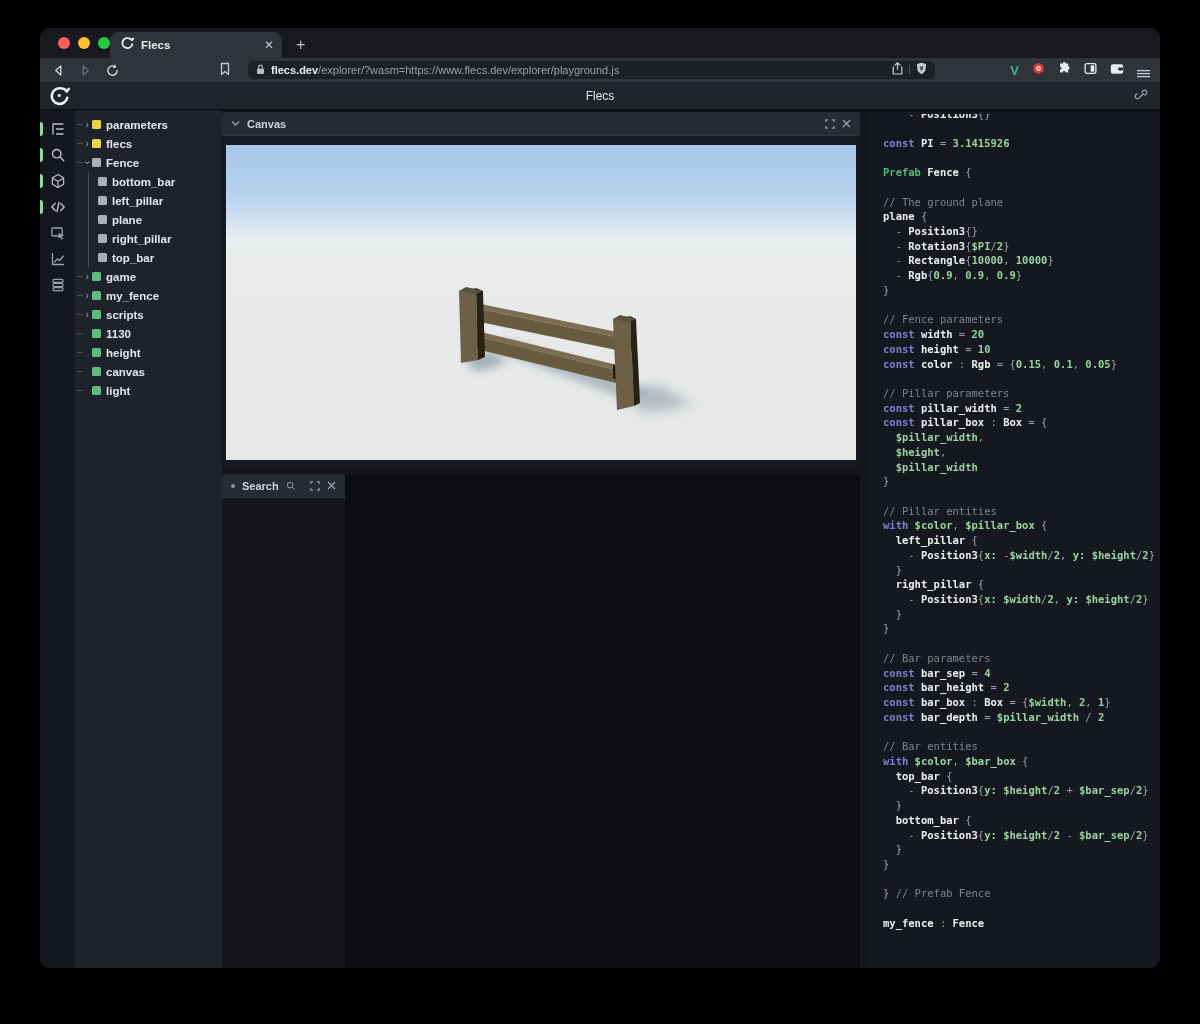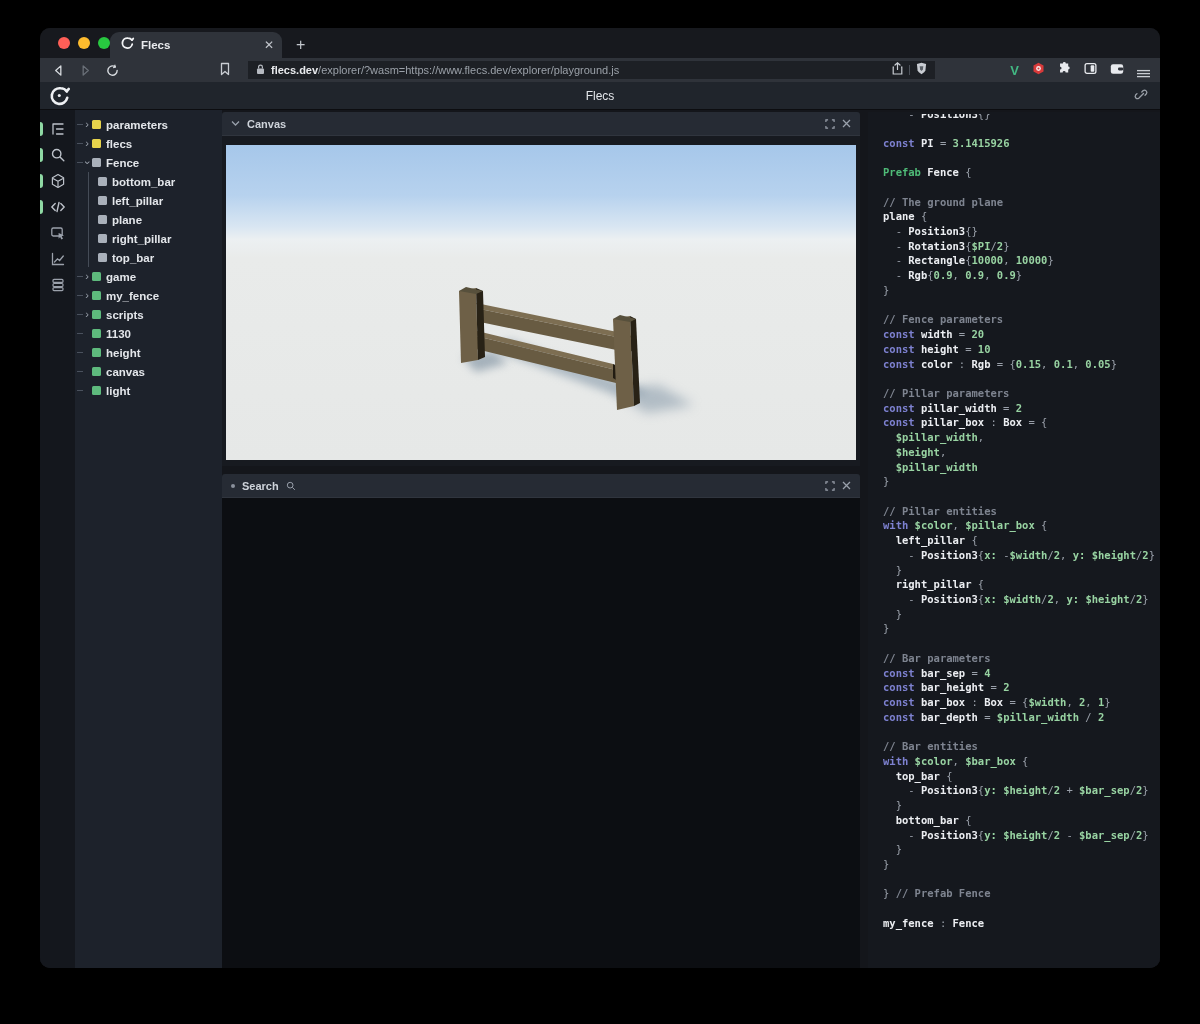--- a/index.html
+++ b/index.html
@@ -13,21 +13,21 @@
   .traffic i { width:12px; height:12px; border-radius:50%; display:block; }
   .tl-red{ background:#ff5f57; } .tl-yellow{ background:#febc2e; } .tl-green{ background:#28c840; }
   .tab { margin-left:70px; width:172px; height:26px; background:#2f333a; border-radius:9px 9px 0 0; display:flex; align-items:center; padding:0 8px 0 10px; gap:7px; }
   .tab-title { font-size:11.5px; font-weight:700; color:#e9ebee; flex:1; }
   .tab-close { color:#c3c7cd; font-size:12px; line-height:1; cursor:default; }
   .newtab { margin-left:14px; margin-bottom:5px; color:#c3c7cd; font-size:16px; font-weight:400; line-height:1; }
 
   .toolbar { height:24px; background:#2f333a; flex:none; position:relative; display:flex; align-items:center; }
   .navgroup { display:flex; align-items:center; gap:14px; margin-left:12px; }
   .navicon svg { display:block; }
-  .urlbar { position:absolute; left:208px; top:3px; width:687px; height:18px; background:#1d2025; border-radius:0; display:flex; align-items:center; padding:0 8px; gap:6px; }
+  .urlbar { position:absolute; left:208px; top:3px; width:687px; height:18px; background:#1d2025; border-radius:6px; display:flex; align-items:center; padding:0 8px; gap:6px; }
   .url-text { font-size:11px; white-space:nowrap; overflow:hidden; }
   .url-domain { color:#e9ebee; font-weight:700; }
   .url-rest { color:#9aa0a8; font-weight:400; }
   .url-spacer { flex:1; }
   .url-divider { width:1px; height:10px; background:#4a4f57; }
   .bookmark-btn { position:absolute; left:179px; top:4px; }
   .extgroup { position:absolute; right:10px; top:0; height:24px; display:flex; align-items:center; gap:13px; }
   .v-ext { color:#42b883; font-weight:700; font-size:13px; line-height:1; }
   .hamburger { color:#c9cdd3; font-size:13px; letter-spacing:0; line-height:0.55; font-weight:700; text-align:center; }
   .hamburger span{display:block; height:3px;}
@@ -65,30 +65,30 @@
 
   .panel-header { height:24px; background:#262b34; border-bottom:1px solid #30353e; border-radius:3px 3px 0 0; display:flex; align-items:center; padding:0 9px; gap:7px; flex:none; }
   .panel-title { font-size:11px; font-weight:700; color:#ced3da; }
   .ph-spacer { flex:1; }
   .ph-icon { display:flex; align-items:center; }
   .collapsed-dot { width:4px; height:4px; border-radius:50%; background:#8b919c; }
 
   .canvas-body { height:330px; background:#171a20; flex:none; padding:9px 0 0 4px; }
   .render { width:630px; height:315px; border-radius:3px; display:block; }
 
-  .search-panel { margin-top:8px; display:flex; flex-direction:column; flex:1; min-height:0; }
+  .search-panel { margin-top:8px; display:flex; flex:1; min-height:0; }
   .search-body { flex:1; background:#0c0e12; }
 
   .editor-body { flex:1; background:#15181e; overflow:hidden; padding:2px 0 0 7px; min-height:0; }
   .code { font-family:"DejaVu Sans Mono", monospace; font-size:10.5px; font-weight:700; line-height:14.72px; white-space:pre; }
   .code-line { height:14.72px;margin-left:8px; }
   .code-line.partial { height:7px; overflow:hidden; }
   .code-line.partial span { display:inline-block; transform:translateY(-7px); }
   .tk-k { color:#7d81d0; } .tk-g { color:#4fbc78; } .tk-v { color:#98d3a2; }
-  .tk-w { color:#eceef2; } .tk-p { color:#9aa0aa; font-weight:400; } .tk-c { color:#7e8490; font-weight:700; }
+  .tk-w { color:#eceef2; } .tk-p { color:#9aa0aa; font-weight:400; } .tk-c { color:#7e8490; font-weight:400; }
 
   svg { overflow:visible; }
 </style>
 </head>
 <body>
 
 <div class="screen">
   <div class="window">
 
     <div class="tabstrip">

